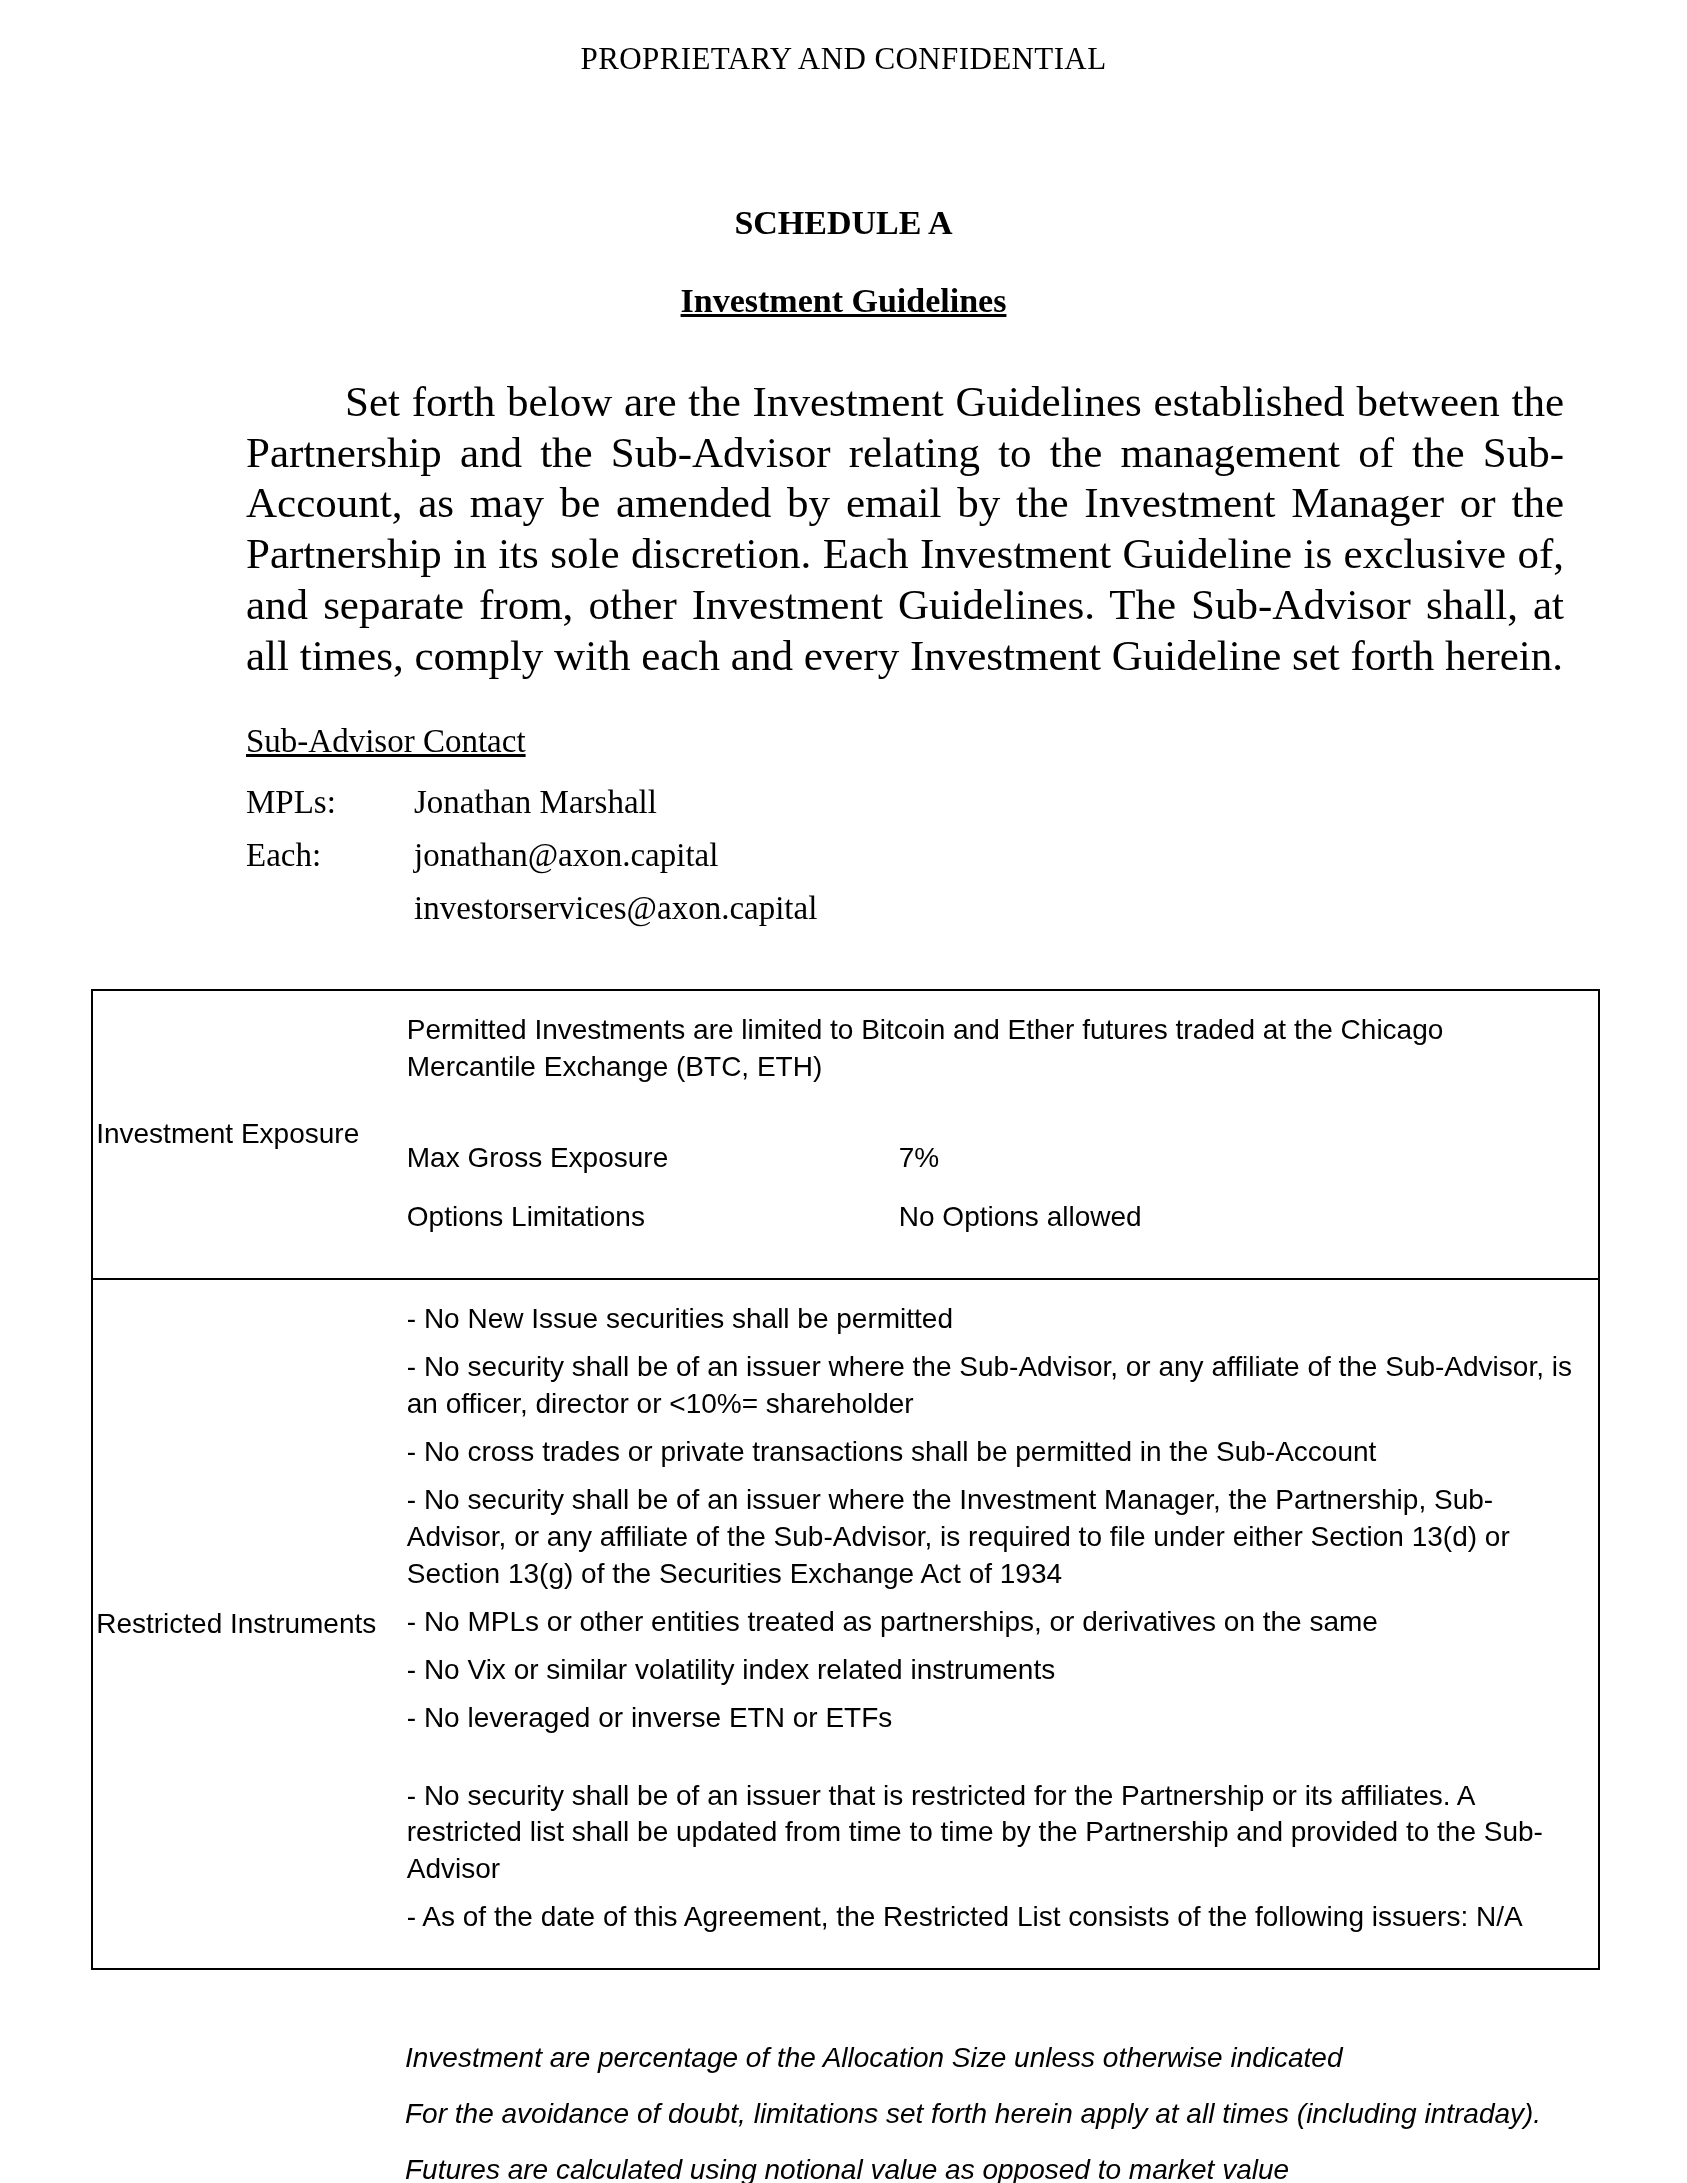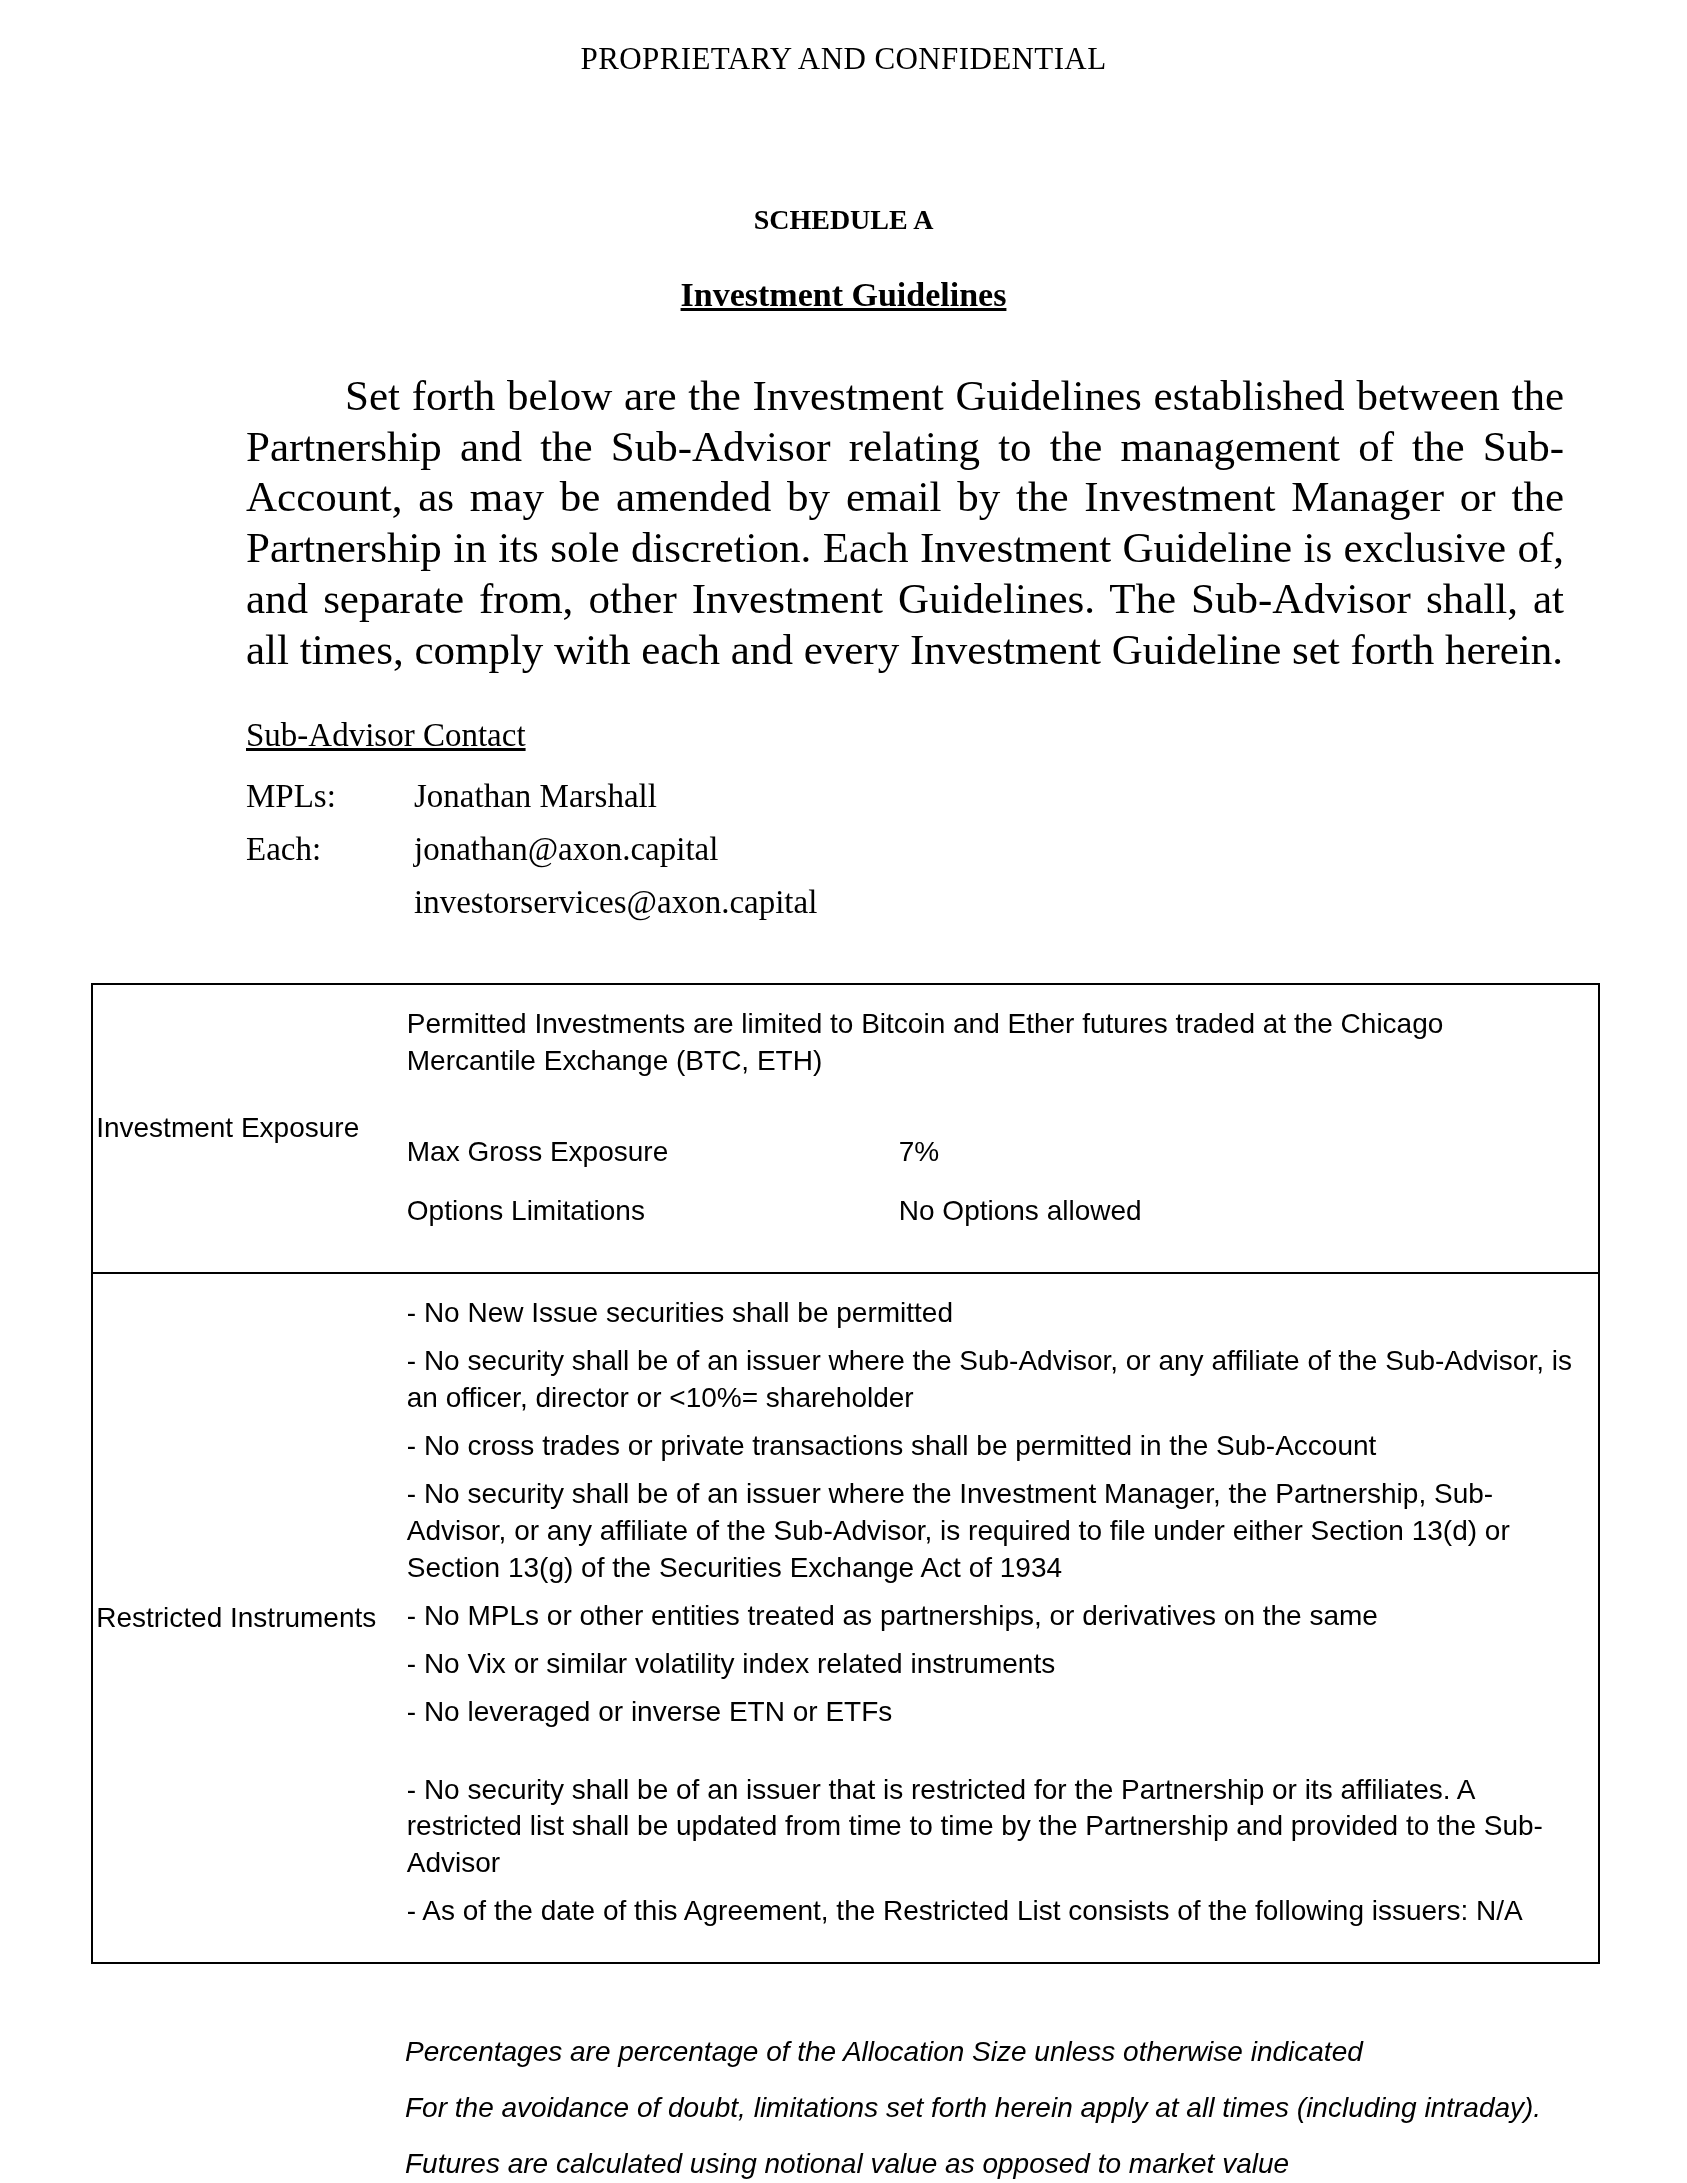--- a/index.html
+++ b/index.html
@@ -19,21 +19,21 @@
     overflow: hidden;
   }
   .conf-header {
     text-align: center;
     font-size: 31px;
     letter-spacing: 0.4px;
   }
   .doc-title {
     text-align: center;
     font-weight: bold;
-    font-size: 28px;
+    font-size: 34px;
     margin-top: 127px;
   }
   .doc-subtitle {
     text-align: center;
     font-weight: bold;
     font-size: 34px;
     text-decoration: underline;
     margin-top: 40px;
   }
   .intro-paragraph {
@@ -176,19 +176,19 @@
         <p>- No Vix or similar volatility index related instruments</p>
         <p>- No leveraged or inverse ETN or ETFs</p>
         <p class="gap-before">- No security shall be of an issuer that is restricted for the Partnership or its affiliates. A restricted list shall be updated from time to time by the Partnership and provided to the Sub- Advisor</p>
         <p>- As of the date of this Agreement, the Restricted List consists of the following issuers: N/A</p>
       </div>
     </div>
 
   </div>
 
   <div class="footnotes">
-    <p>Percentages are percentage of the Allocation Size unless otherwise indicated</p>
+    <p>Investment are percentage of the Allocation Size unless otherwise indicated</p>
     <p>For the avoidance of doubt, limitations set forth herein apply at all times (including intraday).</p>
     <p>Futures are calculated using notional value as opposed to market value</p>
   </div>
 
 </div>
 
 
 </body></html>

